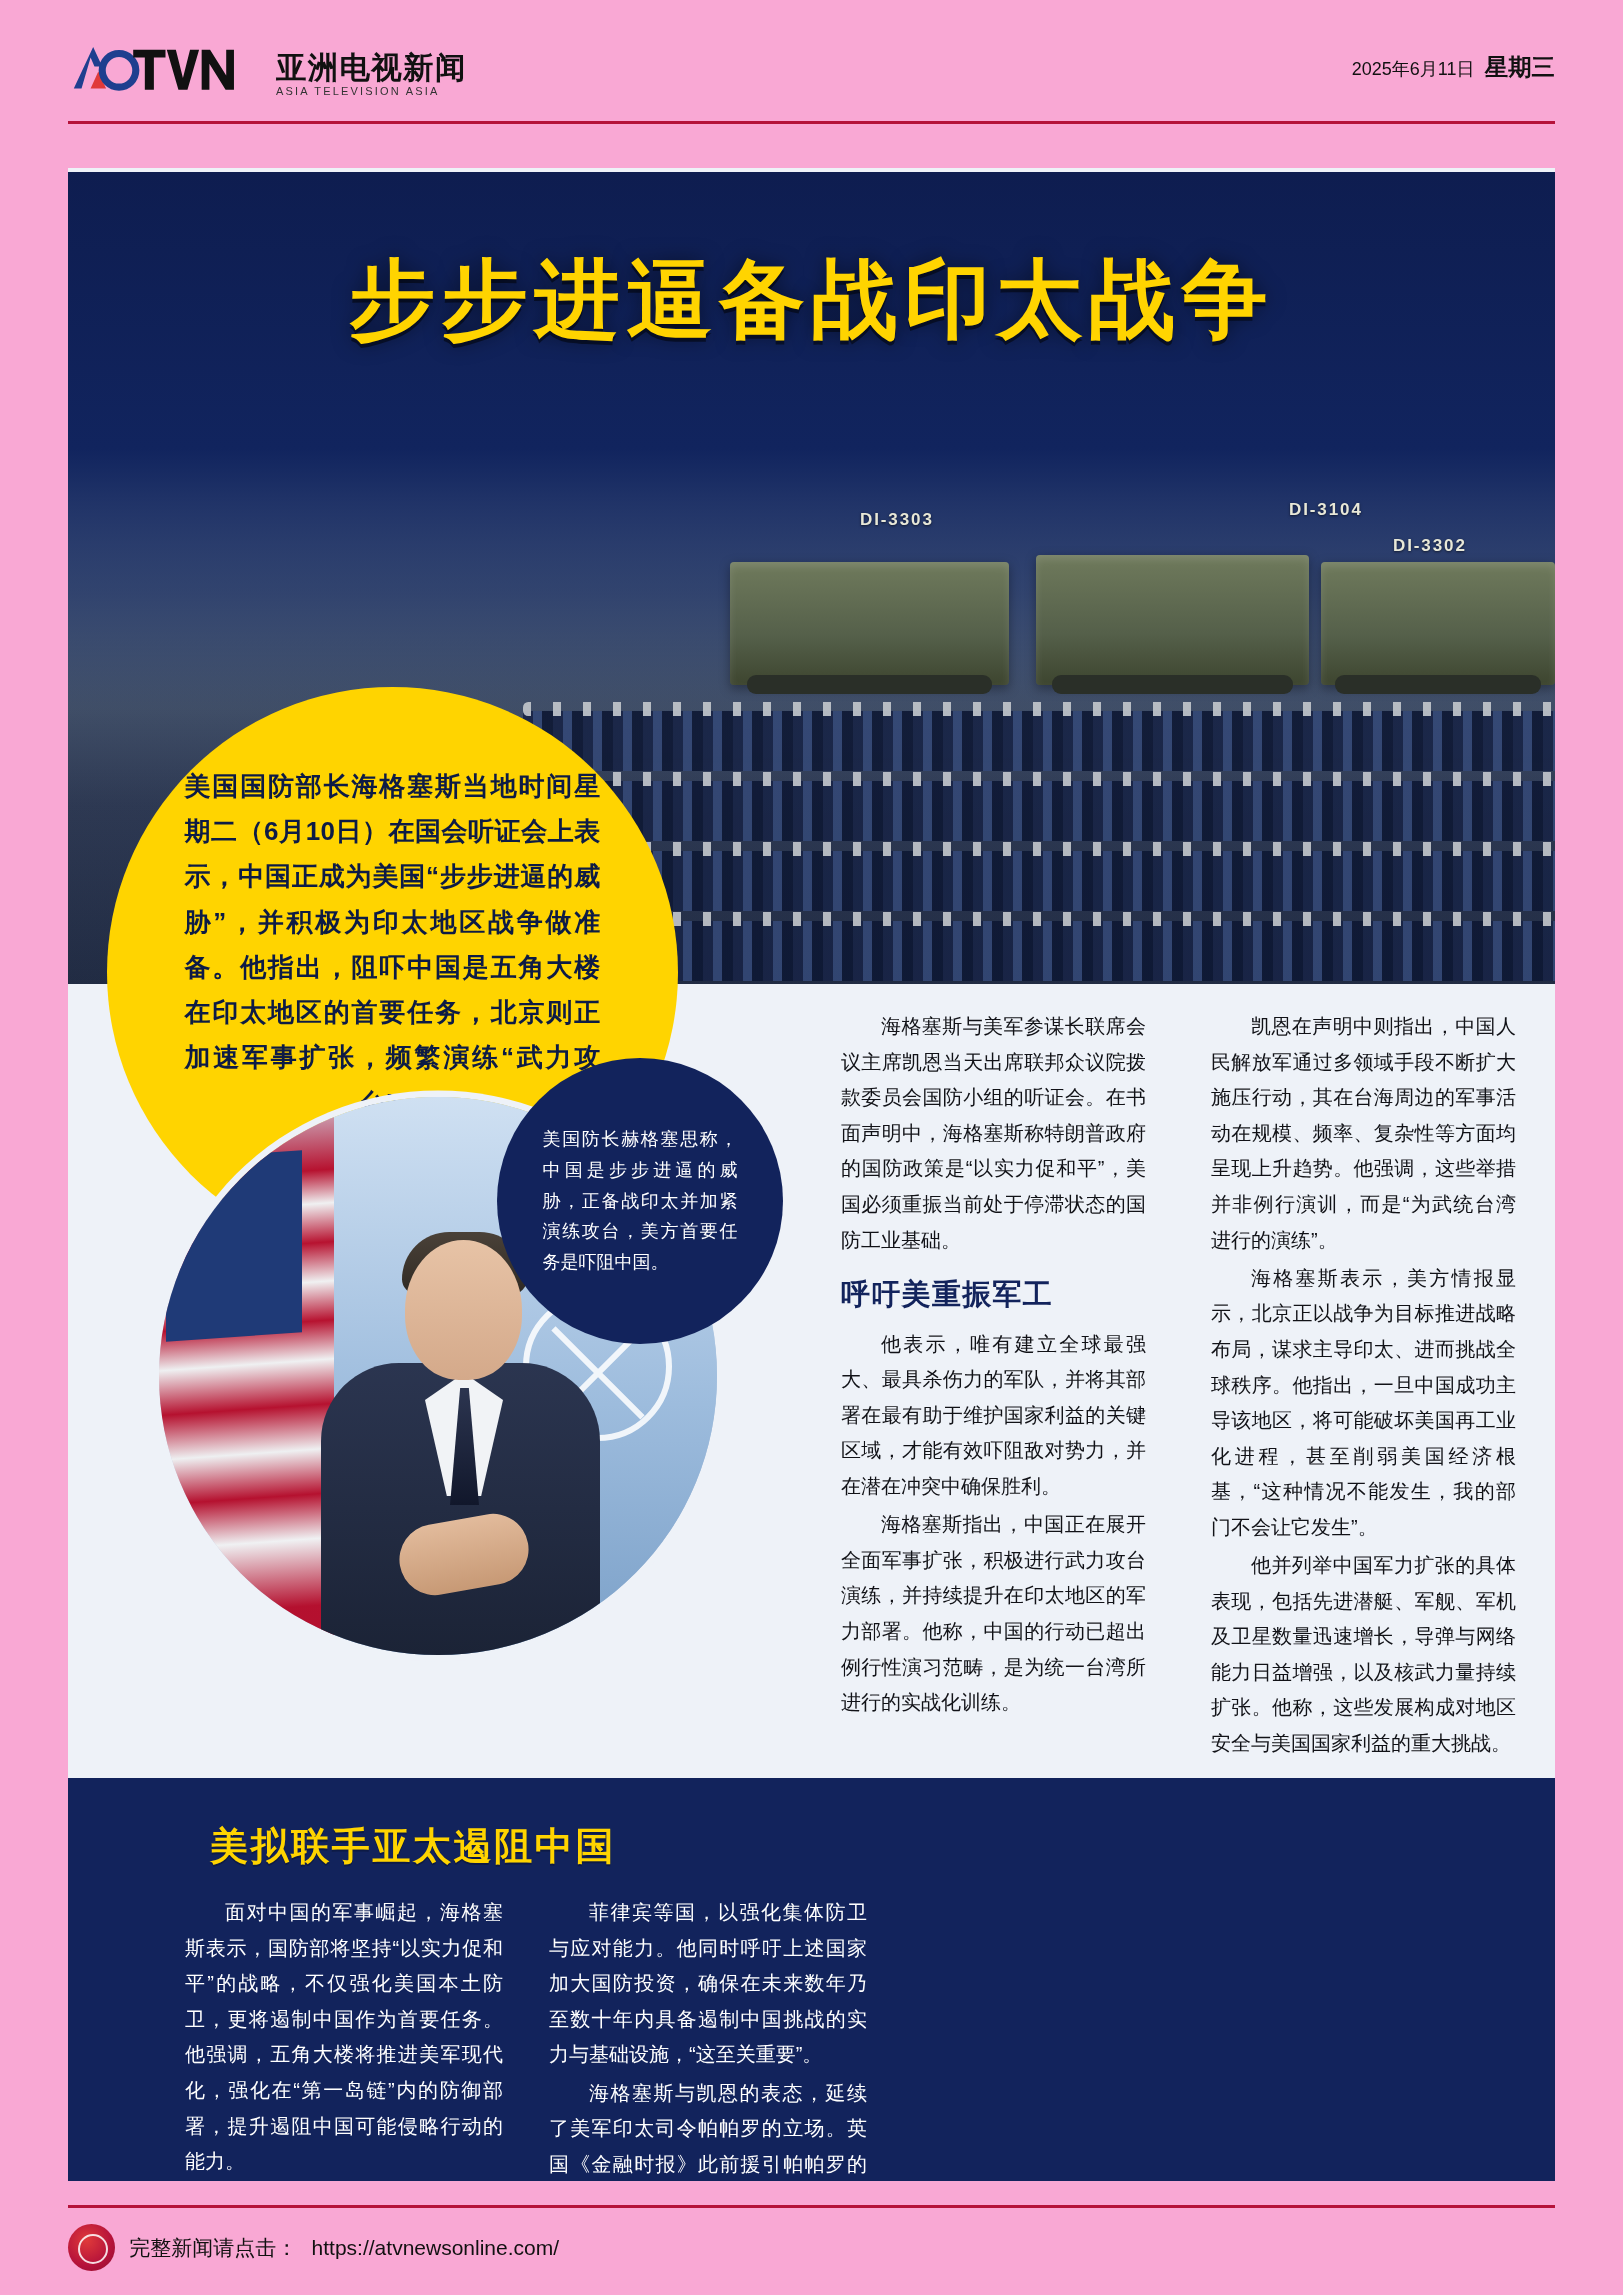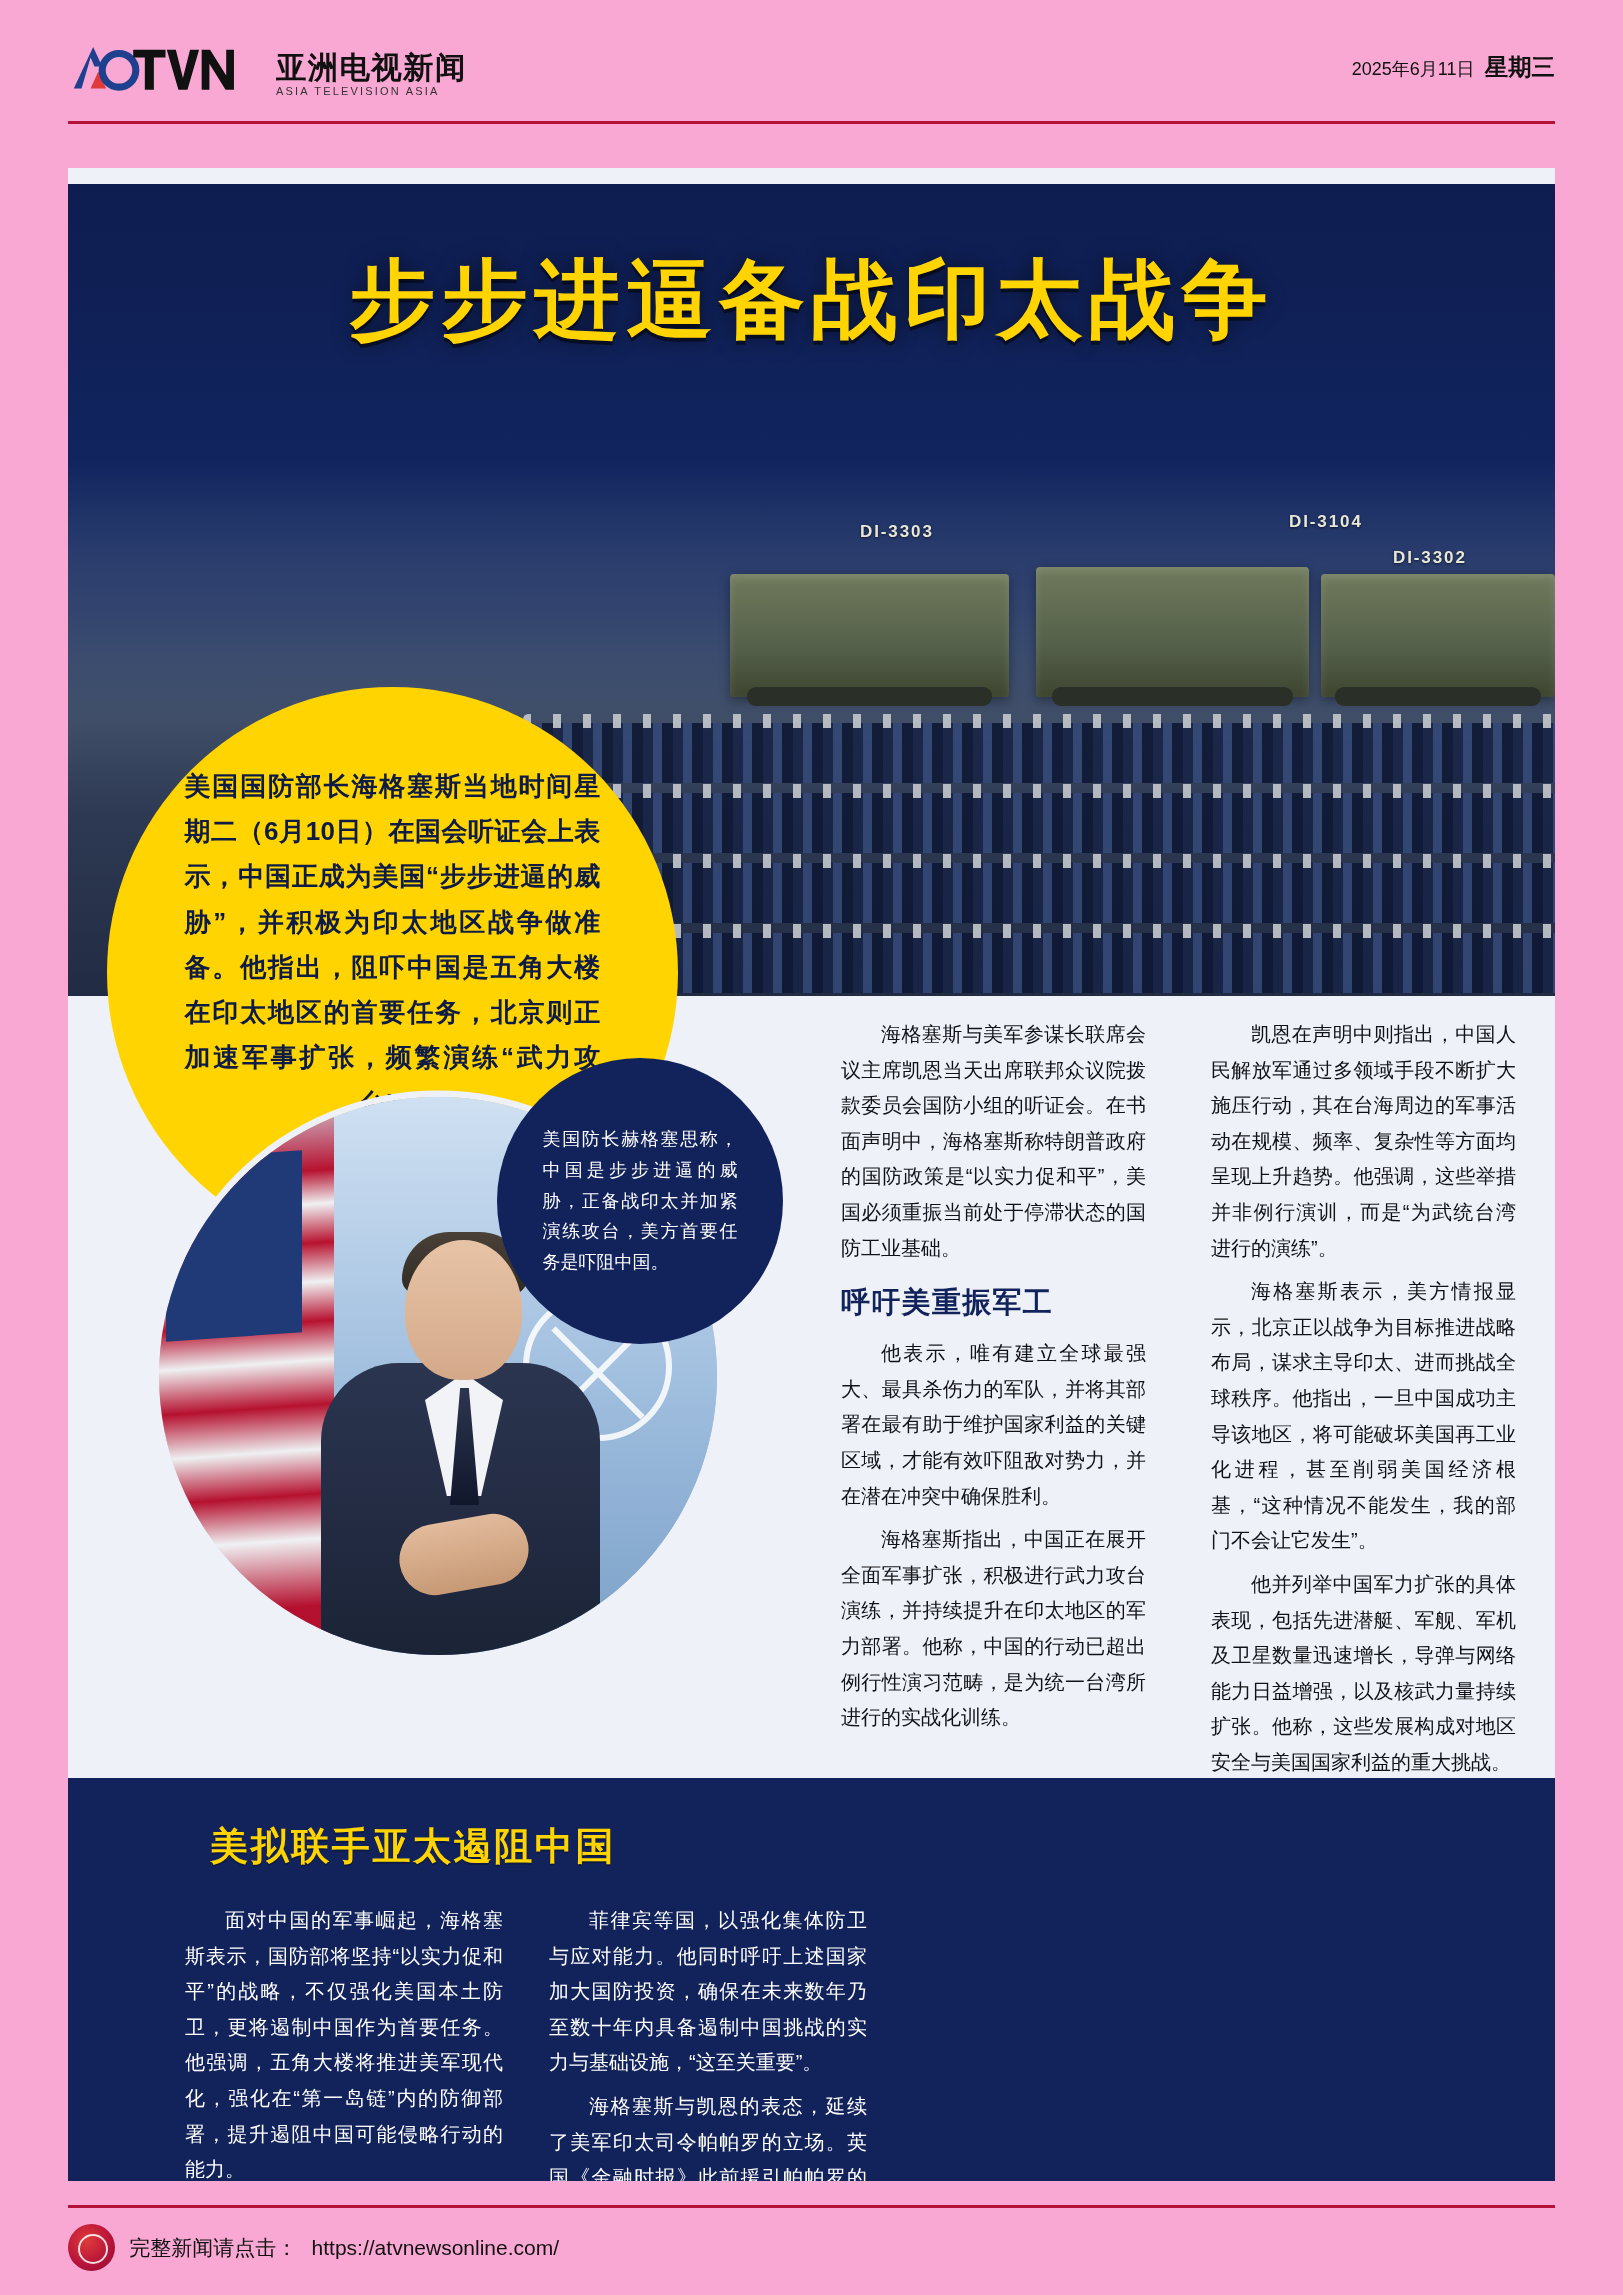--- a/index.html
+++ b/index.html
@@ -72,21 +72,21 @@
     position: absolute;
     left: 68px; top: 168px;
     width: 1487px; height: 2013px;
     background: #eef2f8;
     overflow: hidden;
   }
 
   
   .hero {
     position: absolute;
-    left: 0; top: 16px;
+    left: 0; top: 4px;
     width: 1487px; height: 812px;
     background:
       linear-gradient(180deg, #0e1d50 0%, #11245e 34%, rgba(17,36,94,0.55) 52%, rgba(17,36,94,0.05) 66%),
       linear-gradient(180deg, #2e4a78 0%, #4a6d96 22%, #6d8099 40%, #4f5f76 58%, #2f3a52 78%, #222c42 100%);
     overflow: hidden;
   }
   
   .hero .tank {
     position: absolute;
     background: linear-gradient(180deg,#6f7a5c 0%, #55604a 60%, #3d452f 100%);
@@ -292,21 +292,21 @@
   }
 
   
   .col {
     position: absolute;
     font-size: 20px;
     line-height: 1.78;
     color: #111217;
     text-align: justify;
   }
-  .col p { text-indent: 2em; margin-bottom: 2.6px; margin-top: 8px; }
+  .col p { text-indent: 2em; margin-bottom: 2.6px; }
   .subhead {
     color: #12235c;
     font-weight: 900;
     font-size: 29px;
     letter-spacing: 1.3px;
     margin: 10.4px 0 6.5px;
     text-indent: 0;
   }
   .col-mid { left: 773px; top: 841px; width: 305px; }
   .col-right { left: 1143px; top: 841px; width: 305px; }

